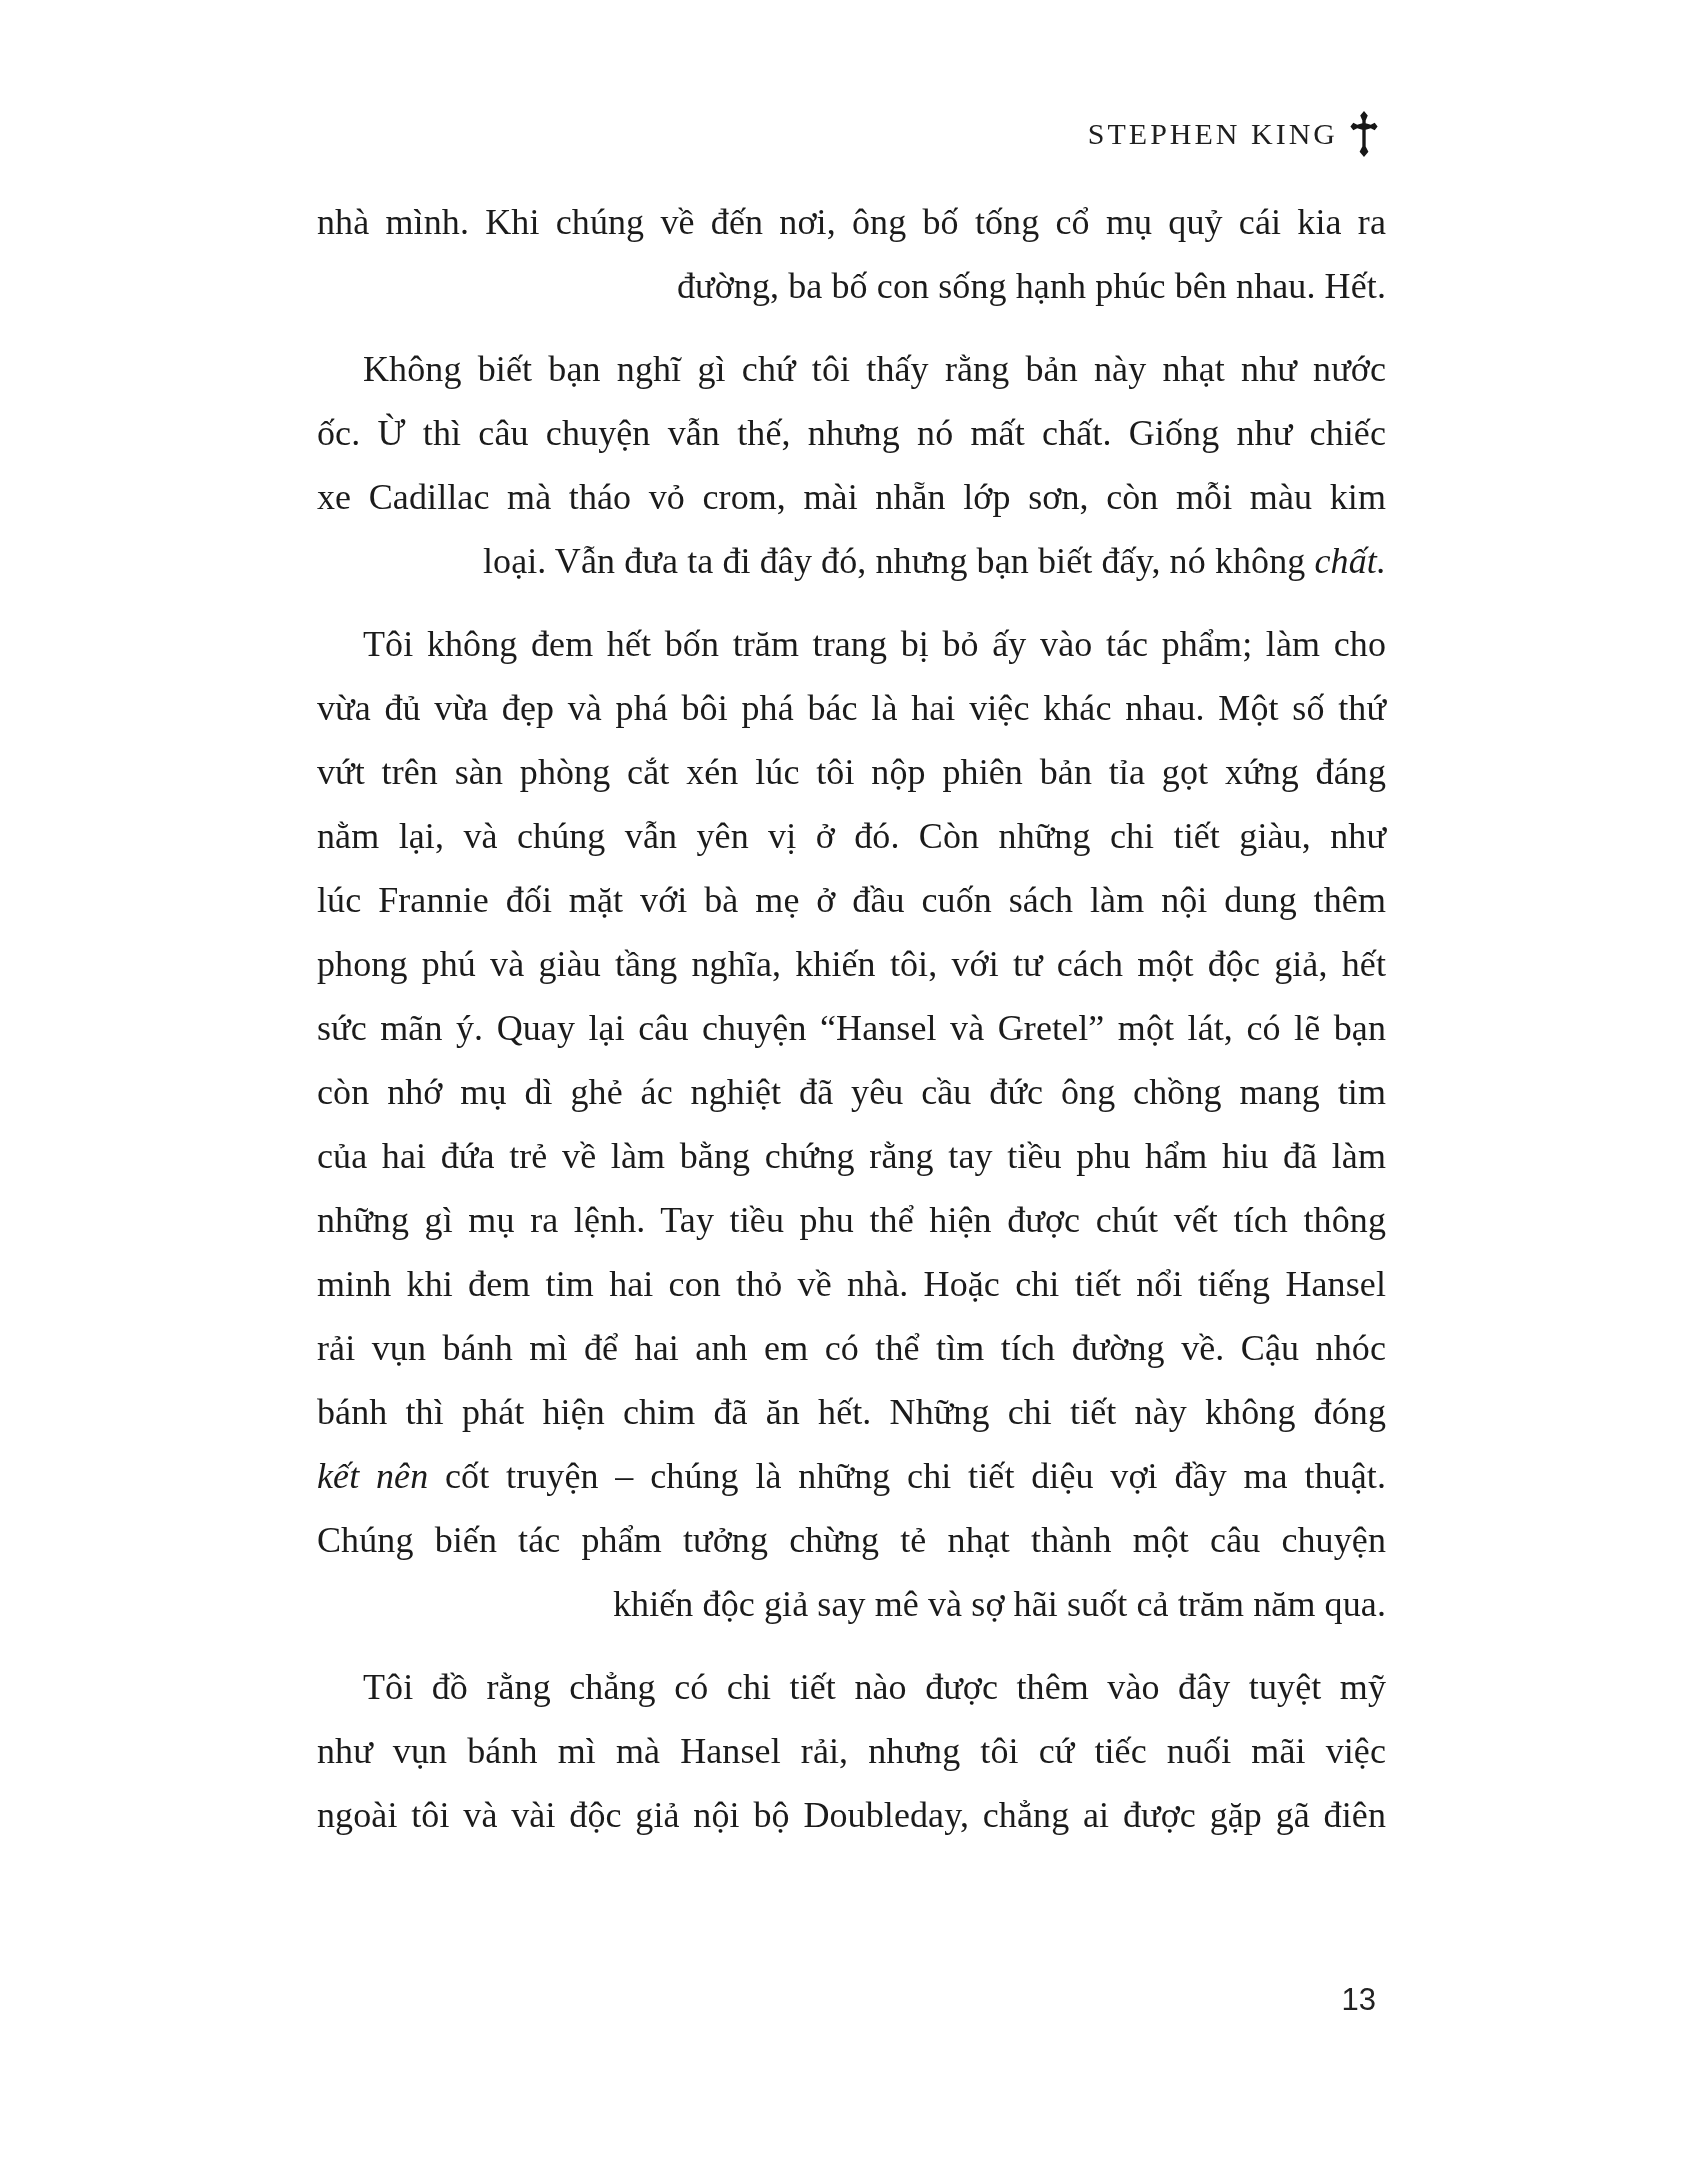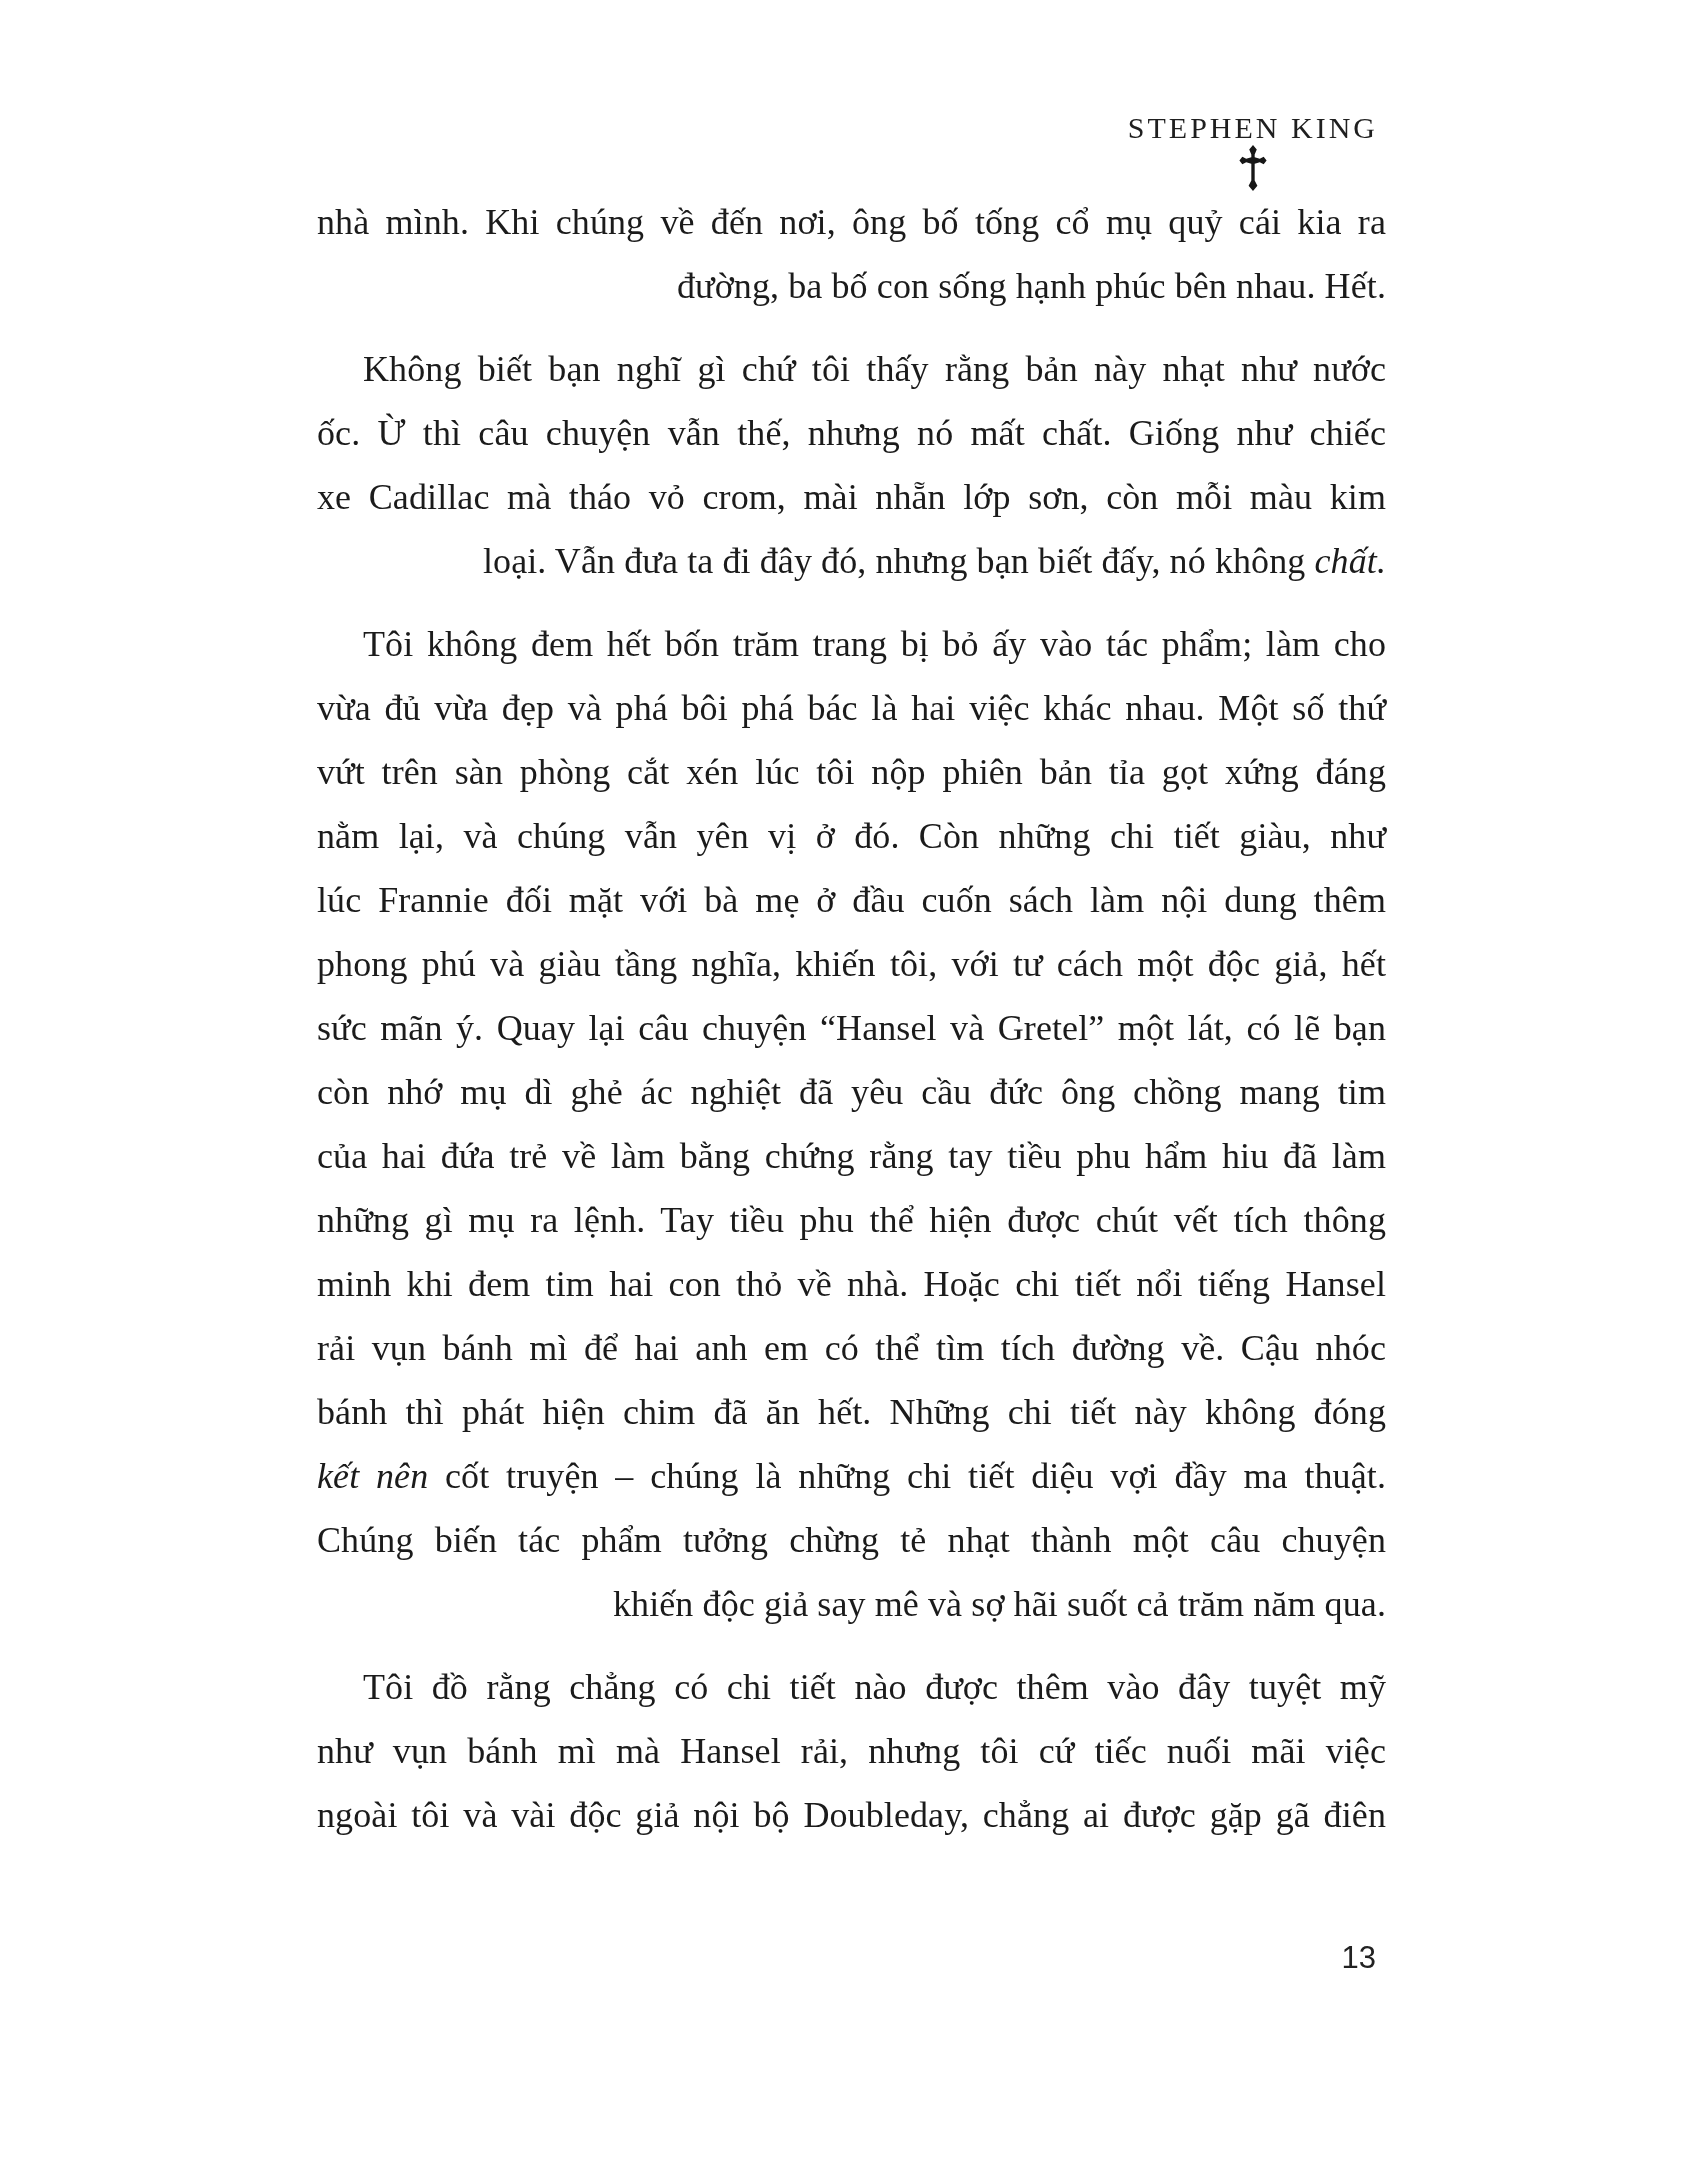--- a/index.html
+++ b/index.html
@@ -11,21 +11,21 @@
     font-family: "Liberation Serif", "DejaVu Serif", serif;
     color: #1b1b1b;
     overflow: hidden;
   }
   .running-header {
     position: absolute;
     top: 111px;
     right: 305px;
     display: flex;
     align-items: center;
-    flex-direction: column;
+    gap: 12px;
   }
   .running-header .author {
     font-size: 30px;
     letter-spacing: 3px;
     color: #1f1f1f;
     white-space: nowrap;
   }
   .cross { width: 28px; height: 46px; display: block; }
   .cross path { fill: #171717; }
   .body-text {
@@ -43,21 +43,21 @@
     letter-spacing: 0.1px;
   }
   .line.just {
     text-align: justify;
     text-align-last: justify;
   }
   .line.indent { text-indent: 46px; }
   .it { font-style: italic; }
   .page-number {
     position: absolute;
-    top: 1940px;
+    top: 1982px;
     right: 307px;
     font-family: "Liberation Sans", sans-serif;
     font-size: 31px;
     color: #222222;
   }
 </style>
 </head>
 <body>
 
 <div class="page">

